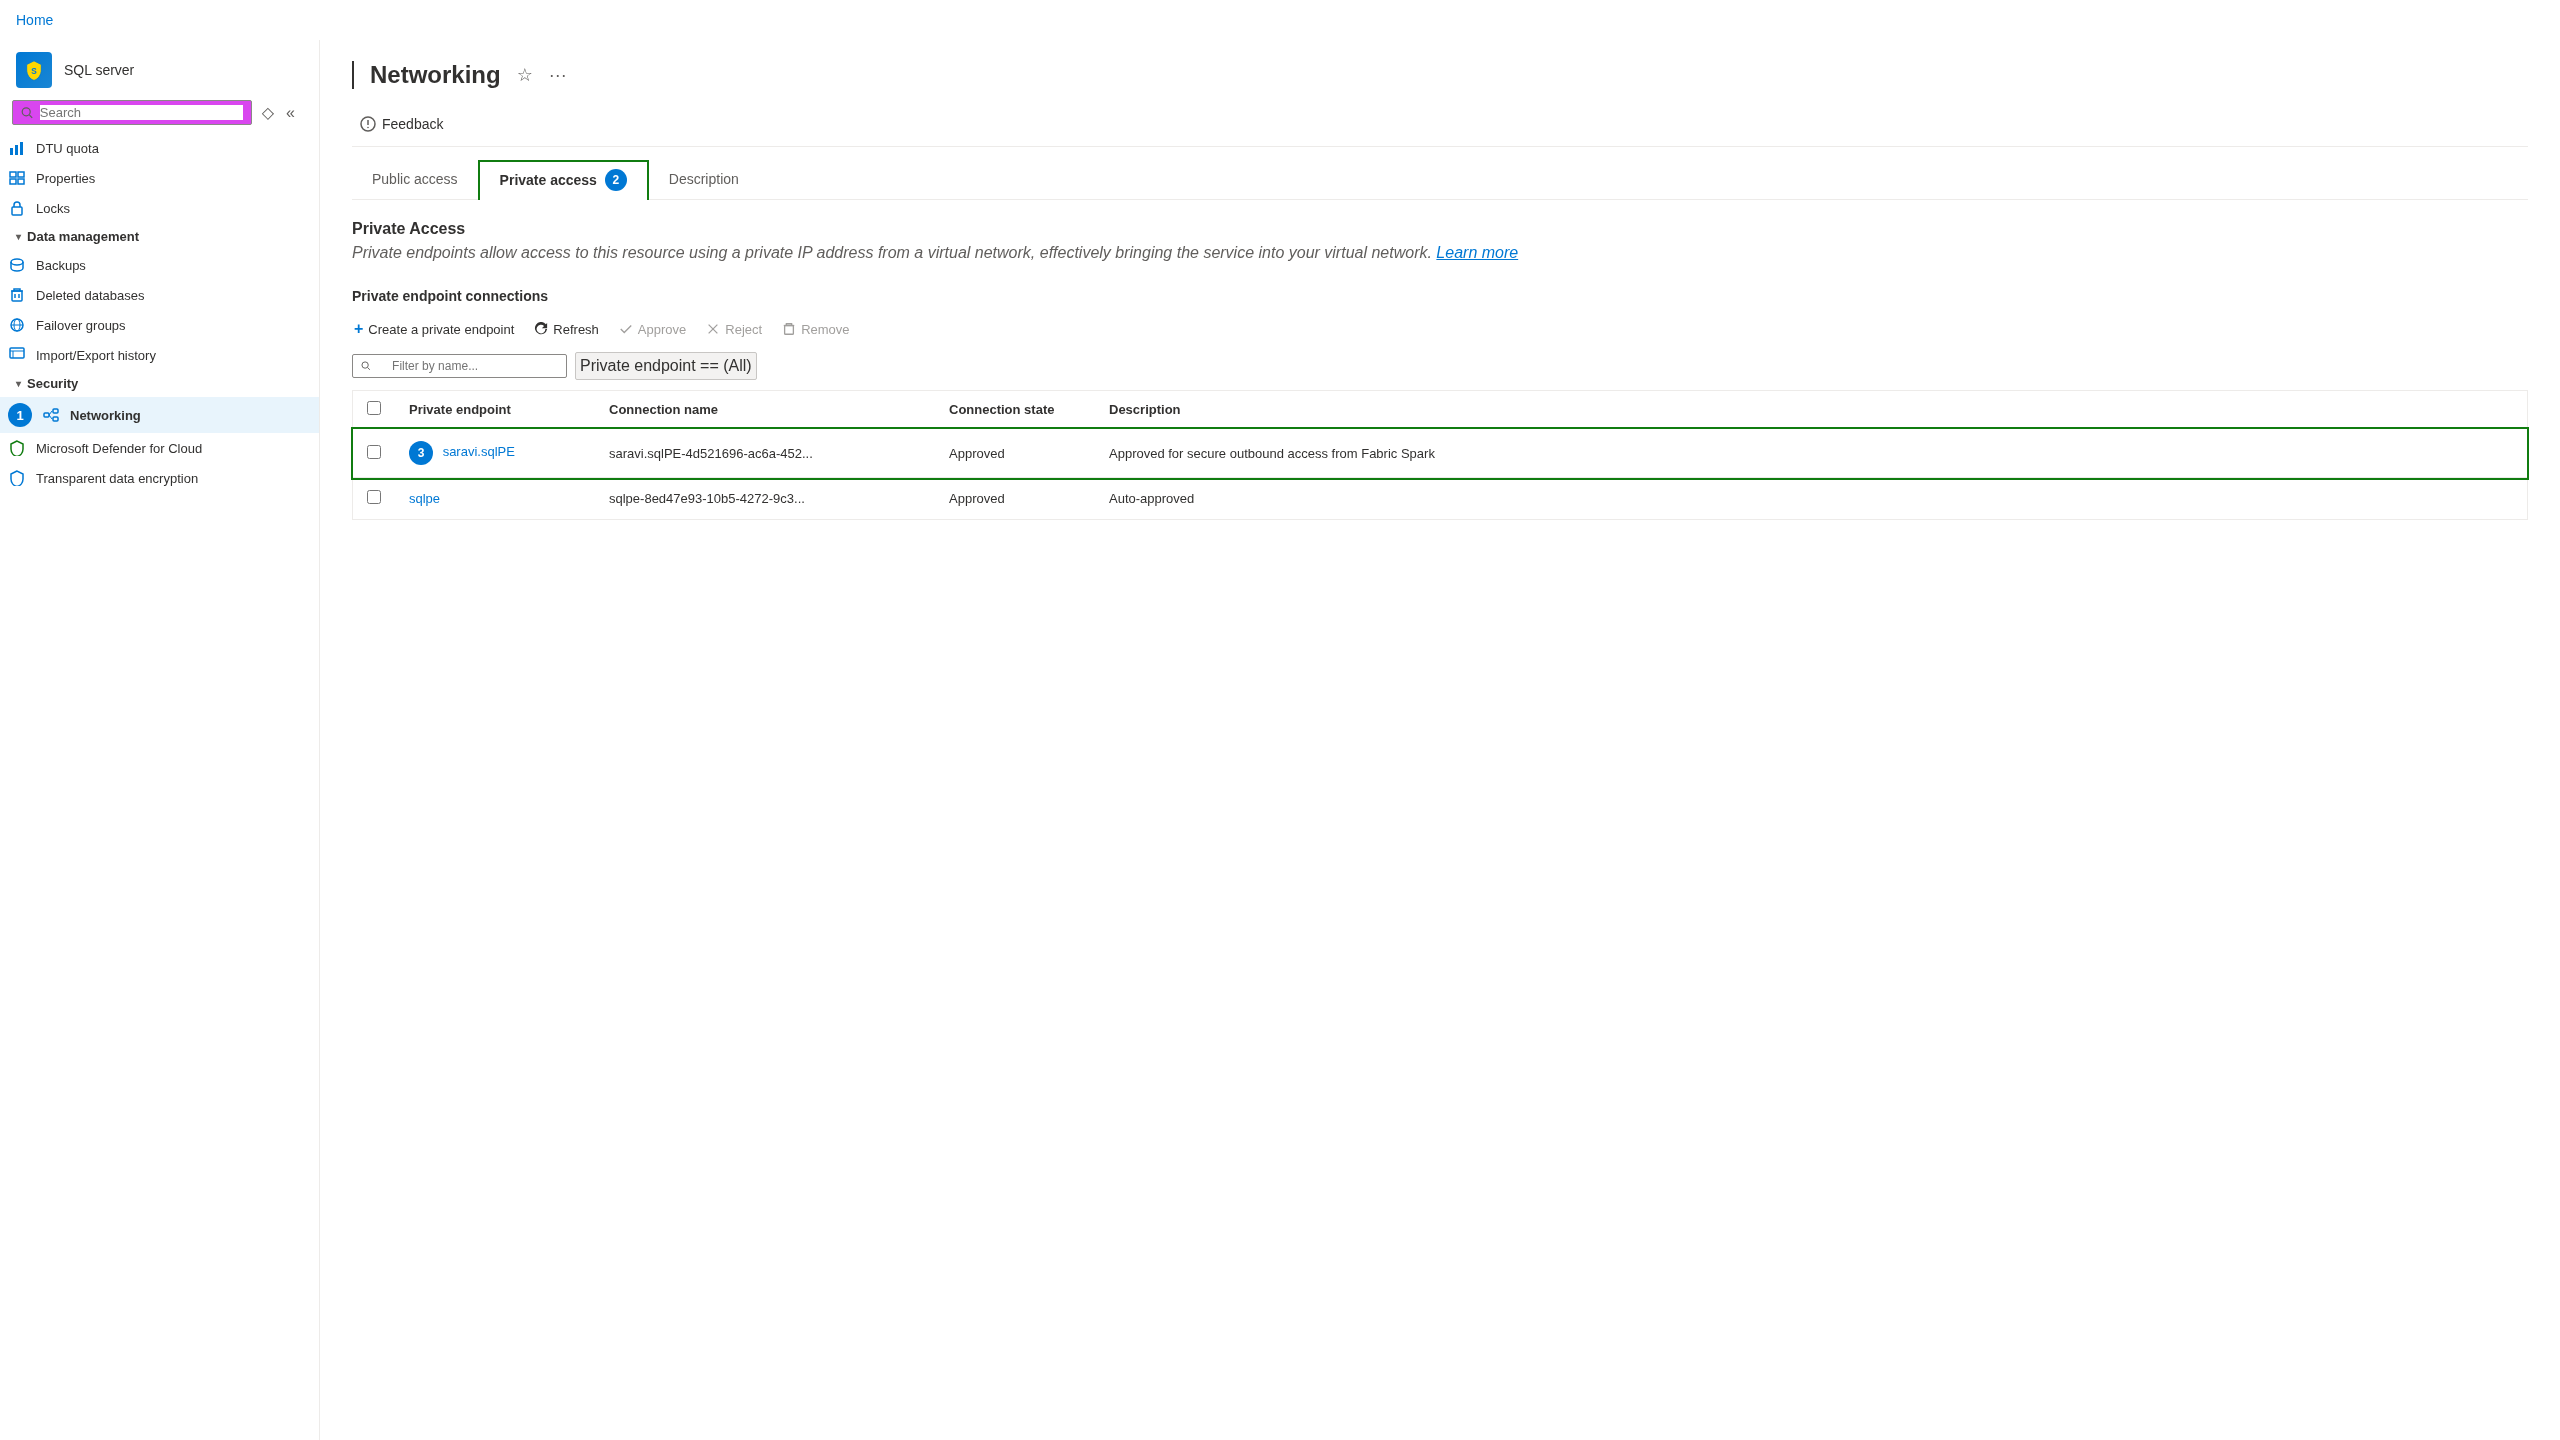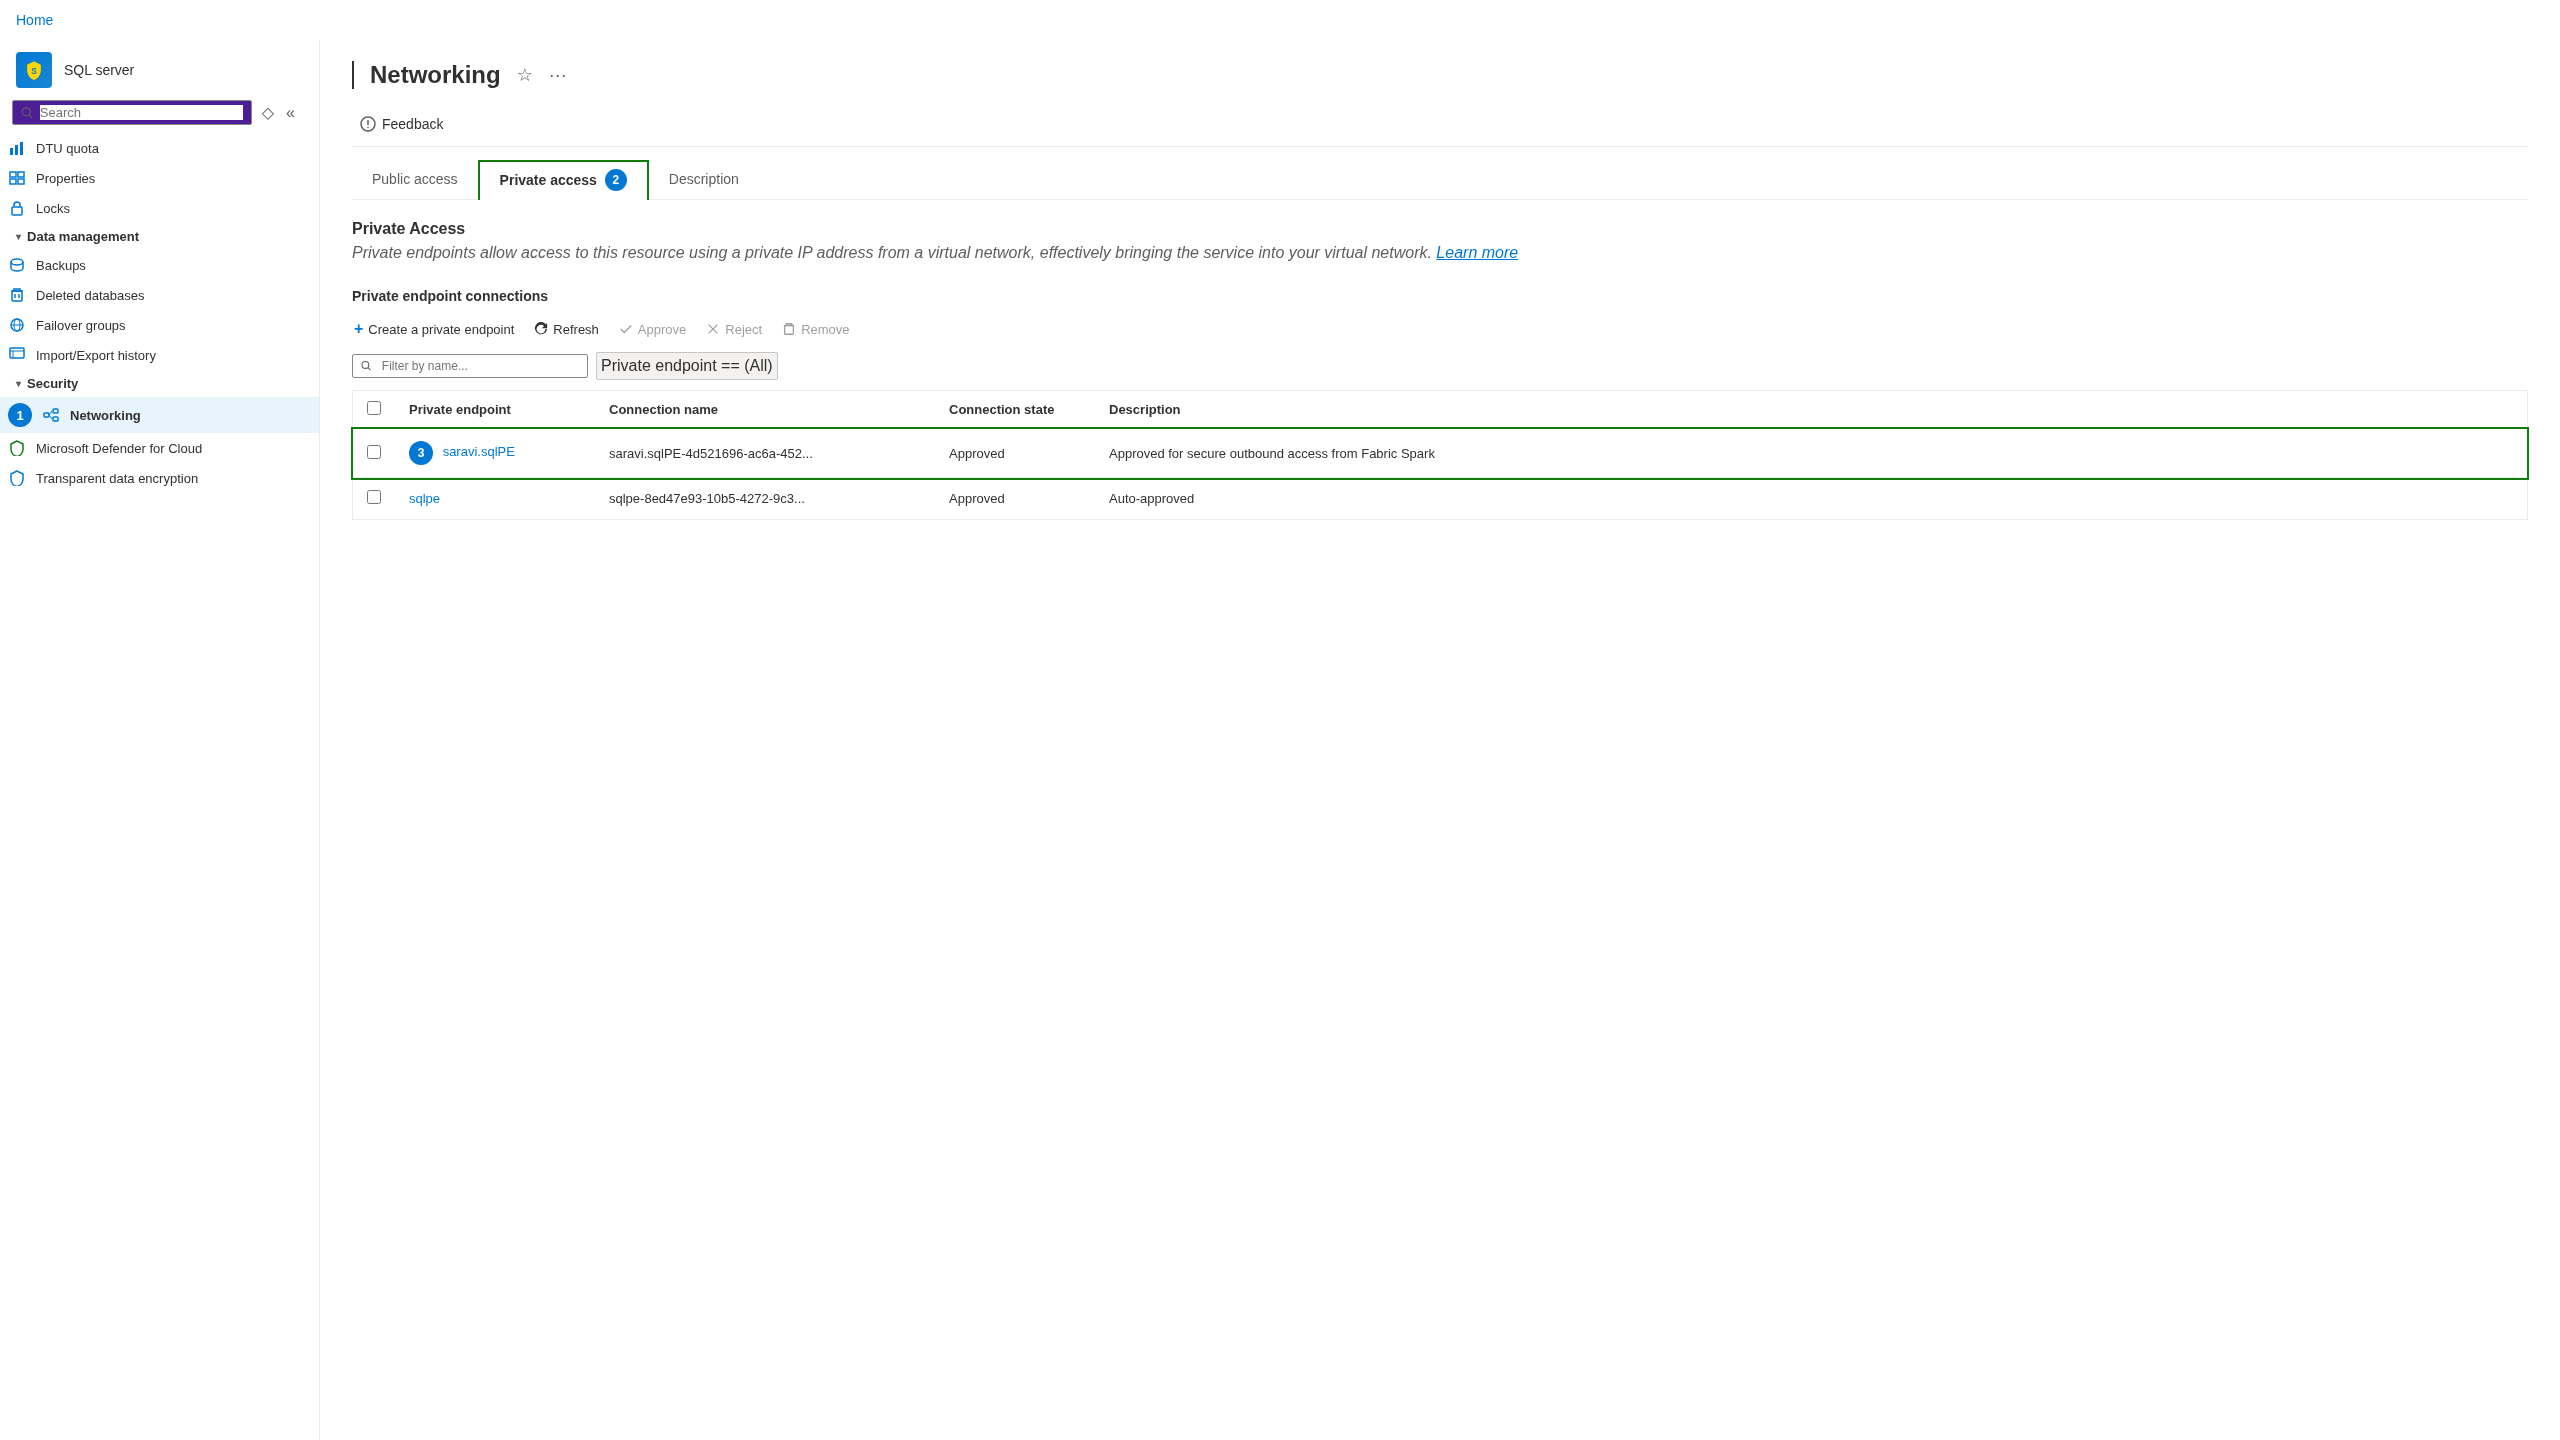--- a/index.html
+++ b/index.html
@@ -10,21 +10,21 @@
     .top-bar { height: 40px; background: #fff; display: flex; align-items: center; padding: 0 16px; text-align: right; }
     .home-link { color: #0078d4; font-size: 14px; text-decoration: none; }
     .main-area { display: flex; flex: 1; overflow: hidden; }
 
     
     .sidebar { width: 320px; min-width: 320px; border-right: 1px solid #edebe9; display: flex; flex-direction: column; overflow: hidden; background: #fff; }
     .sidebar-header { padding: 12px 16px 8px; display: flex; align-items: center; gap: 12px; }
     .sidebar-icon { width: 36px; height: 36px; background: linear-gradient(135deg, #0078d4, #1a86d4); border-radius: 4px; display: flex; align-items: center; justify-content: center; flex-shrink: 0; }
     .sidebar-icon svg { width: 22px; height: 22px; }
     .sidebar-search { padding: 4px 12px 8px; display: flex; align-items: center; gap: 6px; }
-    .sidebar-search-box { display: flex; align-items: center; gap: 6px; border: 1px solid #8a8886; border-radius: 2px; padding: 4px 8px; flex: 1; background: #4c1d95; }
+    .sidebar-search-box { display: flex; align-items: center; gap: 6px; border: 1px solid #8a8886; border-radius: 2px; padding: 4px 8px; flex: 1; background: #d946ef; }
     .sidebar-search-box input { border: none; outline: none; font-size: 13px; width: 100%; color: #323130; }
     .sidebar-controls { display: flex; gap: 4px; padding-right: 8px; }
     .sidebar-ctrl-btn { background: none; border: none; cursor: pointer; color: #605e5c; font-size: 16px; padding: 2px 4px; }
     .sidebar-scroll { flex: 1; overflow-y: auto; }
     .sidebar-item { display: flex; align-items: center; gap: 10px; padding: 6px 8px; cursor: pointer; font-size: 13px; color: #323130; user-select: none; }
     .sidebar-item.active { background: #e8f4fc; font-weight: 600; }
     .sidebar-item .item-icon { width: 18px; height: 18px; display: flex; align-items: center; justify-content: center; flex-shrink: 0; }
     .sidebar-section { display: flex; align-items: center; gap: 6px; padding: 6px 16px; font-size: 13px; font-weight: 600; cursor: pointer; color: #323130; }
     .sidebar-section .chevron { font-size: 10px; color: #605e5c; }
     .badge-circle { width: 24px; height: 24px; border-radius: 50%; display: flex; align-items: center; justify-content: center; font-size: 13px; font-weight: 700; color: #fff; flex-shrink: 0; }
@@ -56,21 +56,21 @@
     .subsection-title { font-size: 14px; font-weight: 600; margin-bottom: 12px; }
 
     
     .action-bar { display: flex; align-items: center; gap: 16px; margin-bottom: 10px; flex-wrap: wrap; }
     .action-btn { display: flex; align-items: center; gap: 5px; background: none; border: none; cursor: pointer; font-size: 13px; color: #323130; padding: 4px 2px; }
     .action-btn.disabled { color: #a19f9d; cursor: default; }
     .action-btn .plus { color: #0078d4; font-size: 16px; font-weight: 700; }
 
     
     .filter-bar { display: flex; gap: 8px; margin-bottom: 10px; align-items: center; }
-    .filter-search { display: flex; align-items: center; gap: 10px; border: 1px solid #8a8886; border-radius: 2px; padding: 4px 8px; width: 236px; }
+    .filter-search { display: flex; align-items: center; gap: 21px; border: 1px solid #8a8886; border-radius: 2px; padding: 4px 8px; width: 215px; }
     .filter-search input { border: none; outline: none; font-size: 12px; width: 100%; }
     .filter-tag { background: #f3f2f1; border: 1px solid #c8c6c4; border-radius: 2px; padding: 4px 4px; font-size: 16px; color: #323130; }
 
     
     .table-container { border: 1px solid #edebe9; }
     .table { width: 100%; border-collapse: collapse; }
     .table th { text-align: left; padding: 10px 14px; font-size: 13px; font-weight: 600; color: #323130; border-bottom: 1px solid #edebe9; background: #fff; }
     .table td { padding: 12px 14px; font-size: 13px; border-bottom: 1px solid #edebe9; vertical-align: middle; }
     .table tr:last-child td { border-bottom: none; }
     .table tr.highlighted { background: #fff; outline: 2px solid #107c10; }

